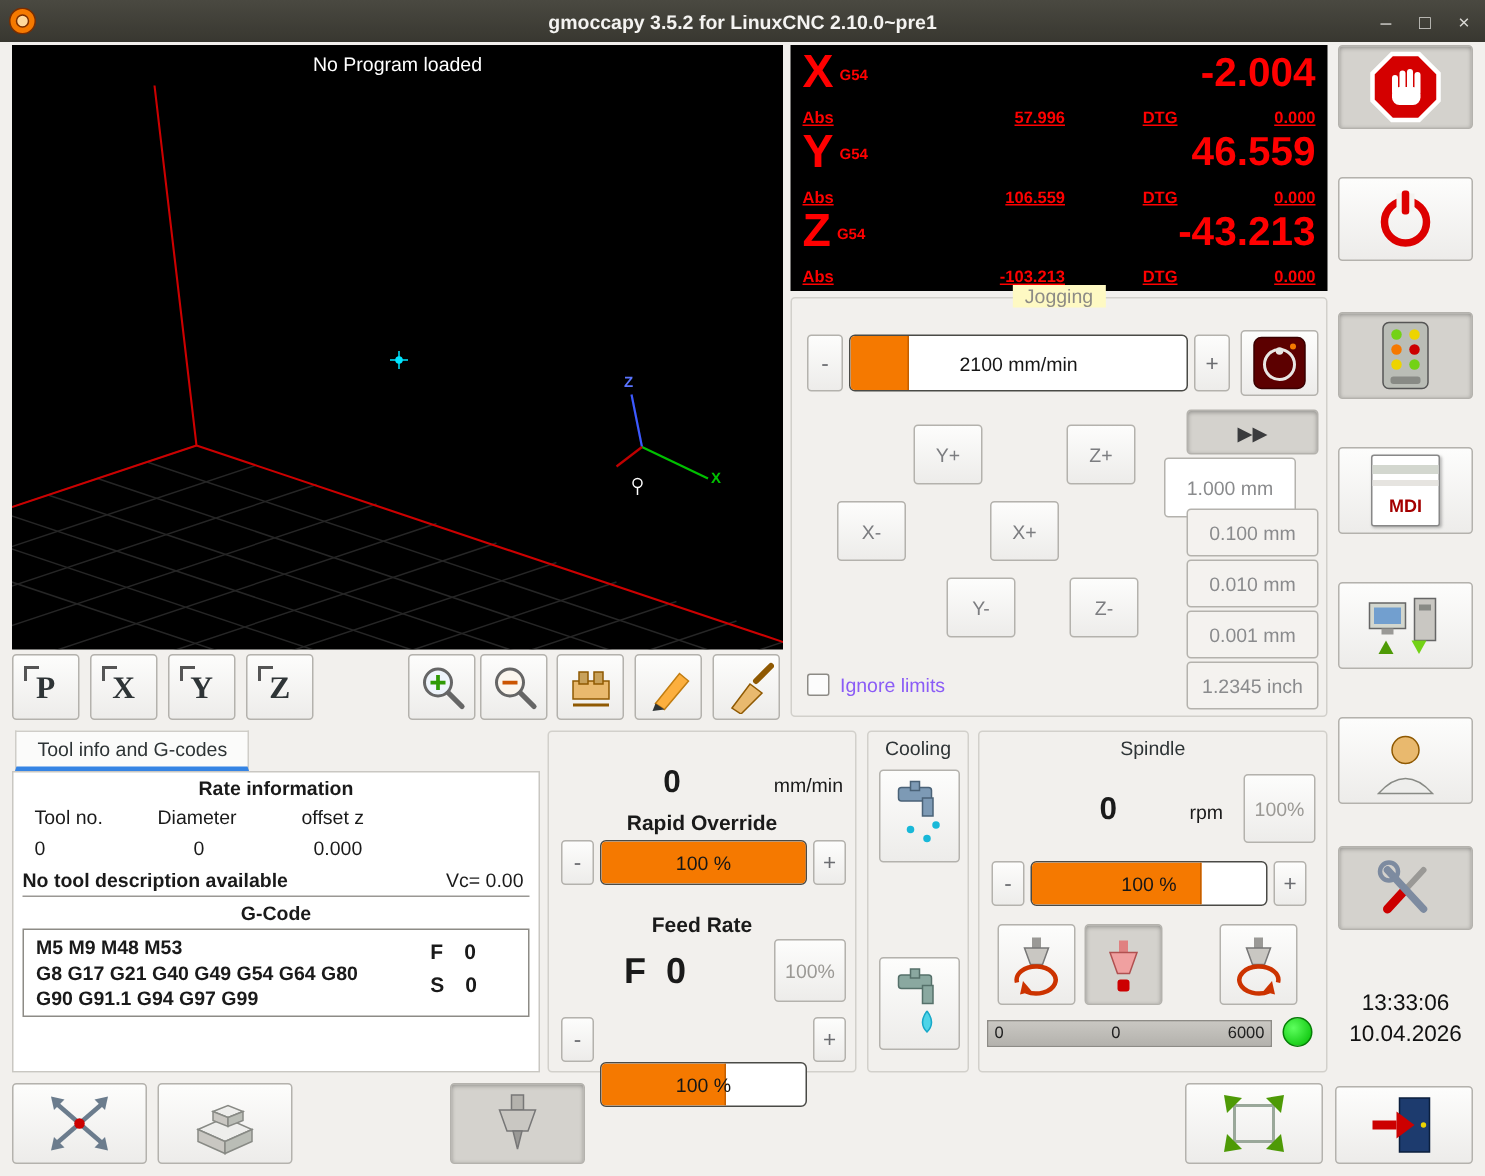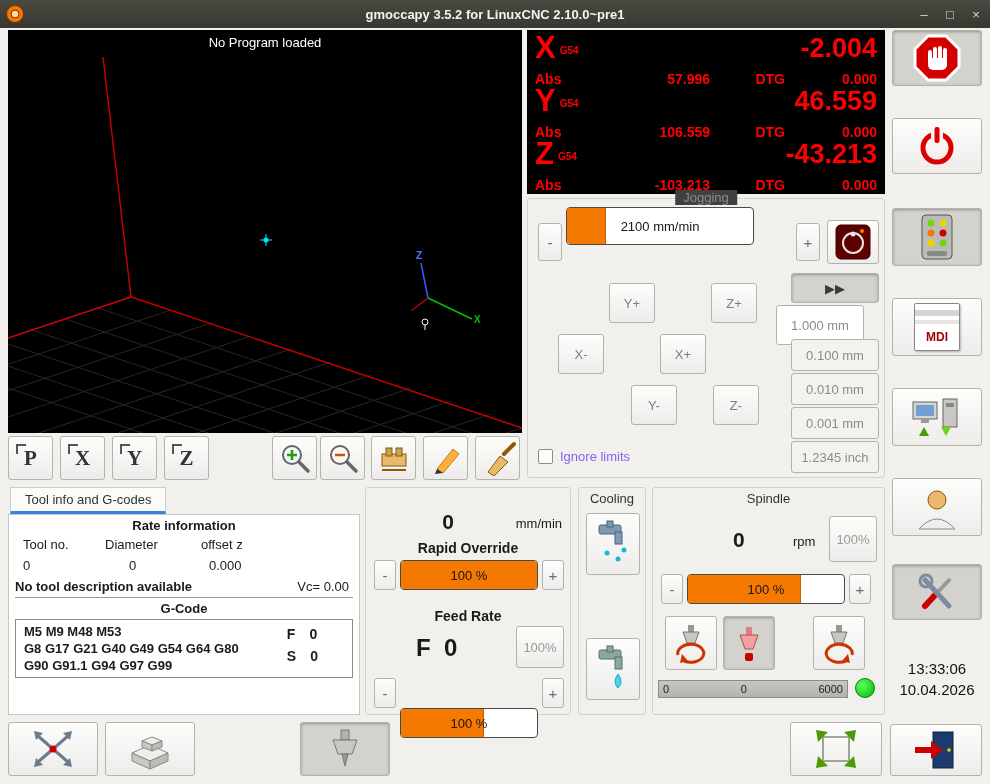--- a/index.html
+++ b/index.html
@@ -24,25 +24,25 @@
   .pvletter{font-family:"Liberation Serif",serif;font-size:21px;font-weight:bold;color:#2e3436;}
   .corner{position:absolute;left:7px;top:7px;width:8px;height:8px;border-left:2px solid #555;border-top:2px solid #555;}
   
   .dro{left:527px;top:30px;width:358px;height:164px;background:#000;color:#ff0000;
        padding:3px 8px 3px 8px;display:flex;flex-direction:column;justify-content:space-between;}
   .axis-row{height:52px;display:flex;flex-direction:column;justify-content:space-between;}
   .axis-main{display:flex;align-items:flex-start;line-height:30px;}
   .axis-letter{font-size:31px;font-weight:bold;}
   .axis-sys{font-size:10px;font-weight:bold;margin-left:4px;margin-top:13px;line-height:10px;}
   .axis-value{margin-left:auto;font-size:27px;font-weight:bold;}
-  .axis-sub{display:grid;grid-template-columns:40px 135px 75px 1fr;font-size:14px;font-weight:bold;line-height:12px;}
+  .axis-sub{display:grid;grid-template-columns:40px 135px 75px 1fr;font-size:11px;font-weight:bold;line-height:12px;text-decoration:underline;}
   .axis-sub .num{text-align:right;}
   
   .frame{border:1px solid #d2d0cb;border-radius:3px;}
-  .legend{position:absolute;top:-9px;left:50%;transform:translateX(-50%);background:#404040;
+  .legend{position:absolute;top:-9px;left:50%;transform:translateX(-50%);background:#fef9c3;
           padding:0 8px;font-size:13px;color:#8d8b86;white-space:nowrap;}
   .flabel{position:absolute;top:3px;left:0;right:0;text-align:center;font-size:13px;color:#2e3436;}
   
   .slider{border:1px solid #4a4a46;border-radius:4px;background:#fff;position:relative;overflow:hidden;}
   .sfill{position:absolute;left:0;top:0;bottom:0;background:#f57900;border-right:1px solid #c35f00;}
   .slabel{position:absolute;left:0;right:0;top:0;bottom:0;display:flex;align-items:center;justify-content:center;
           font-size:13px;color:#161616;}
   .stepbtn{font-size:15px;color:#6b6c70;}
   .jogbtn{font-size:13px;color:#7c7d80;}
   .inc-item{font-size:13px;color:#8a8b8d;background:#f4f2ef;}
@@ -222,21 +222,21 @@
     </div>
   </div>
 </div>
 
 <div class="abs frame" style="left:527px;top:198px;width:358px;height:280px">
   <span class="legend">Jogging</span>
 
   <div class="abs btn" style="left:10px;top:24px;width:24px;height:38px">
     <span class="stepbtn">-</span>
   </div>
-  <div class="abs slider" style="left:38px;top:8px;width:188px;height:38px">
+  <div class="abs slider" style="left:38px;top:24px;width:226px;height:38px">
     <div class="sfill" style="width:38px"></div>
     <div class="slabel">2100 mm/min</div>
   </div>
   <div class="abs btn" style="left:268px;top:24px;width:24px;height:38px">
     <span class="stepbtn">+</span>
   </div>
   <div class="abs btn" style="left:299px;top:21px;width:52px;height:44px">
     <svg width="38" height="38">
       <rect x="2" y="2" width="34" height="34" rx="5" fill="#5c0000" stroke="#3a0000"></rect>
       <circle cx="19" cy="20" r="10" fill="none" stroke="#e8e6e3" stroke-width="2"></circle>

